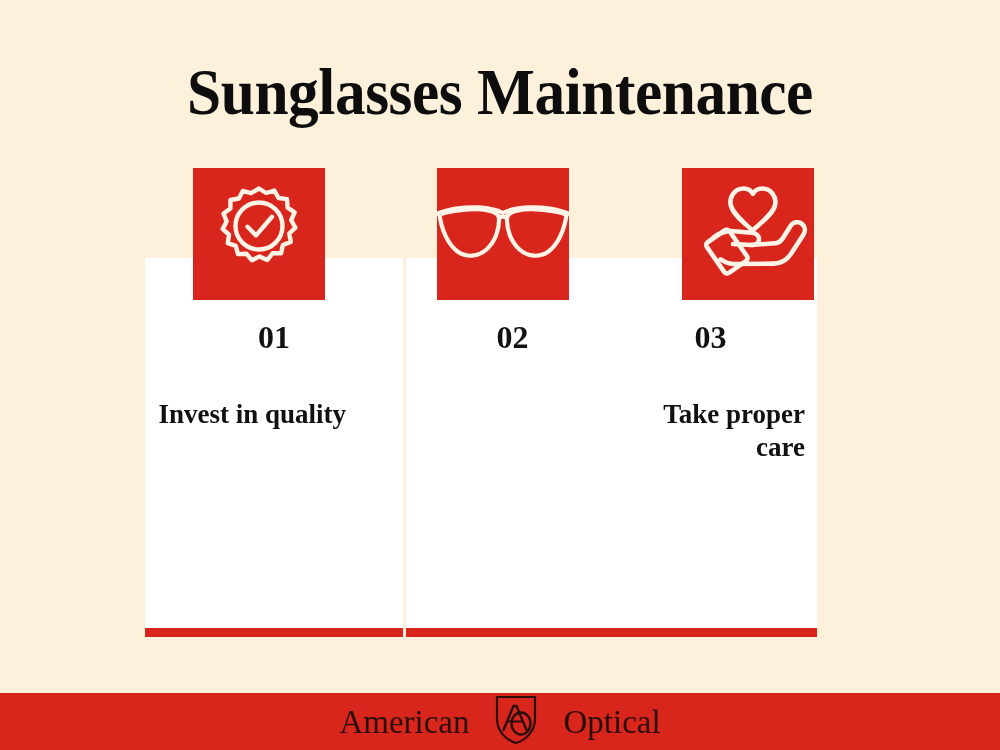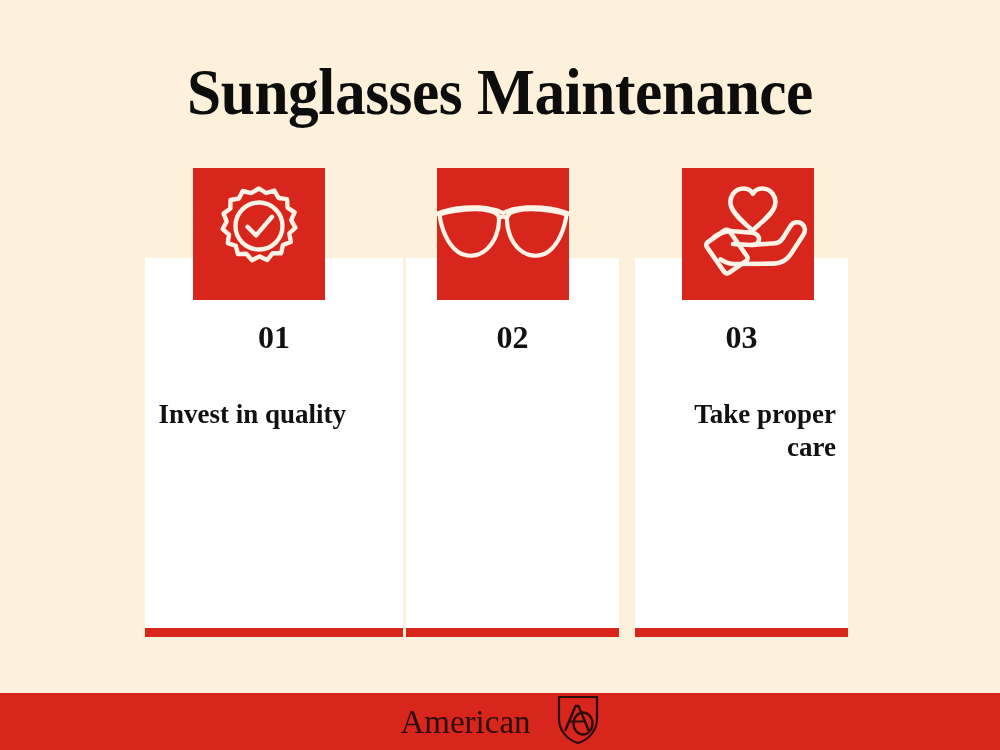--- a/index.html
+++ b/index.html
@@ -43,21 +43,21 @@
   
   .card {
     position: absolute;
     top: 258px;
     width: 213px;
     height: 379px;
     background: #ffffff;
   }
   .card-1 { left: 145px; padding-left: 45px; }
   .card-2 { left: 378px; margin-left: 28px; }
-  .card-3 { left: 635px; text-decoration: underline; }
+  .card-3 { left: 604px; text-decoration: underline; }
 
   .card-bar {
     position: absolute;
     left: 0;
     bottom: 0;
     width: 100%;
     height: 9px;
     background: #d9261c;
   }
 
@@ -214,16 +214,17 @@
 
   <div class="footer">
     <div class="footer-inner">
       <span class="footer-word">American</span>
       <svg class="footer-mark" viewBox="0 0 44 50">
         <path d="M3 2 L41 2 L41 24 C41 36, 32 45, 22 48 C12 45, 3 36, 3 24 Z" fill="none" stroke="#2b0d0a" stroke-width="2.2"></path>
         <path d="M9.5 35 L19.5 11 L22.5 11 L32.5 35" fill="none" stroke="#2b0d0a" stroke-width="2.4" stroke-linecap="round" stroke-linejoin="round"></path>
         <path d="M13.8 26.5 L27.0 26.5" fill="none" stroke="#2b0d0a" stroke-width="2.2" stroke-linecap="round"></path>
         <ellipse cx="27" cy="28.5" rx="9.5" ry="11" fill="none" stroke="#2b0d0a" stroke-width="2.4"></ellipse>
       </svg>
+      <span class="footer-word">Optical</span>
     </div>
   </div>
 
 </div>
 
 </body></html>

